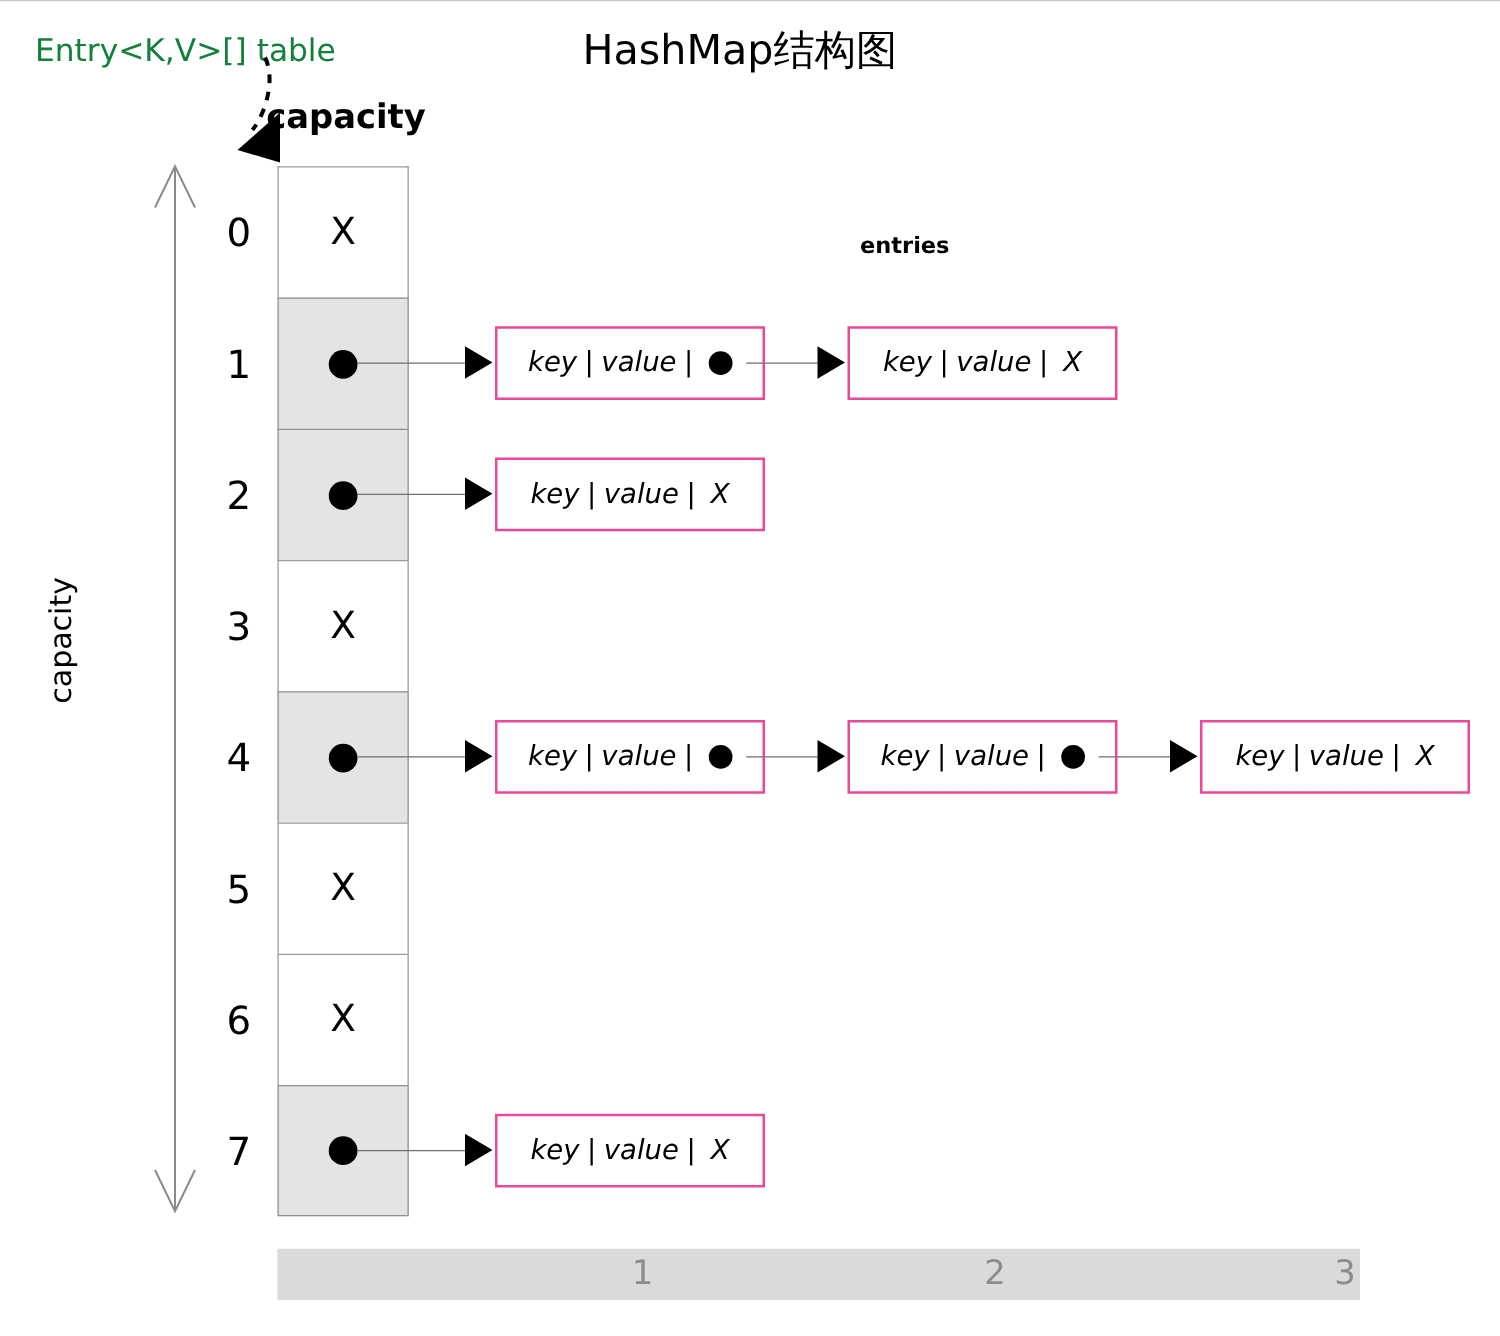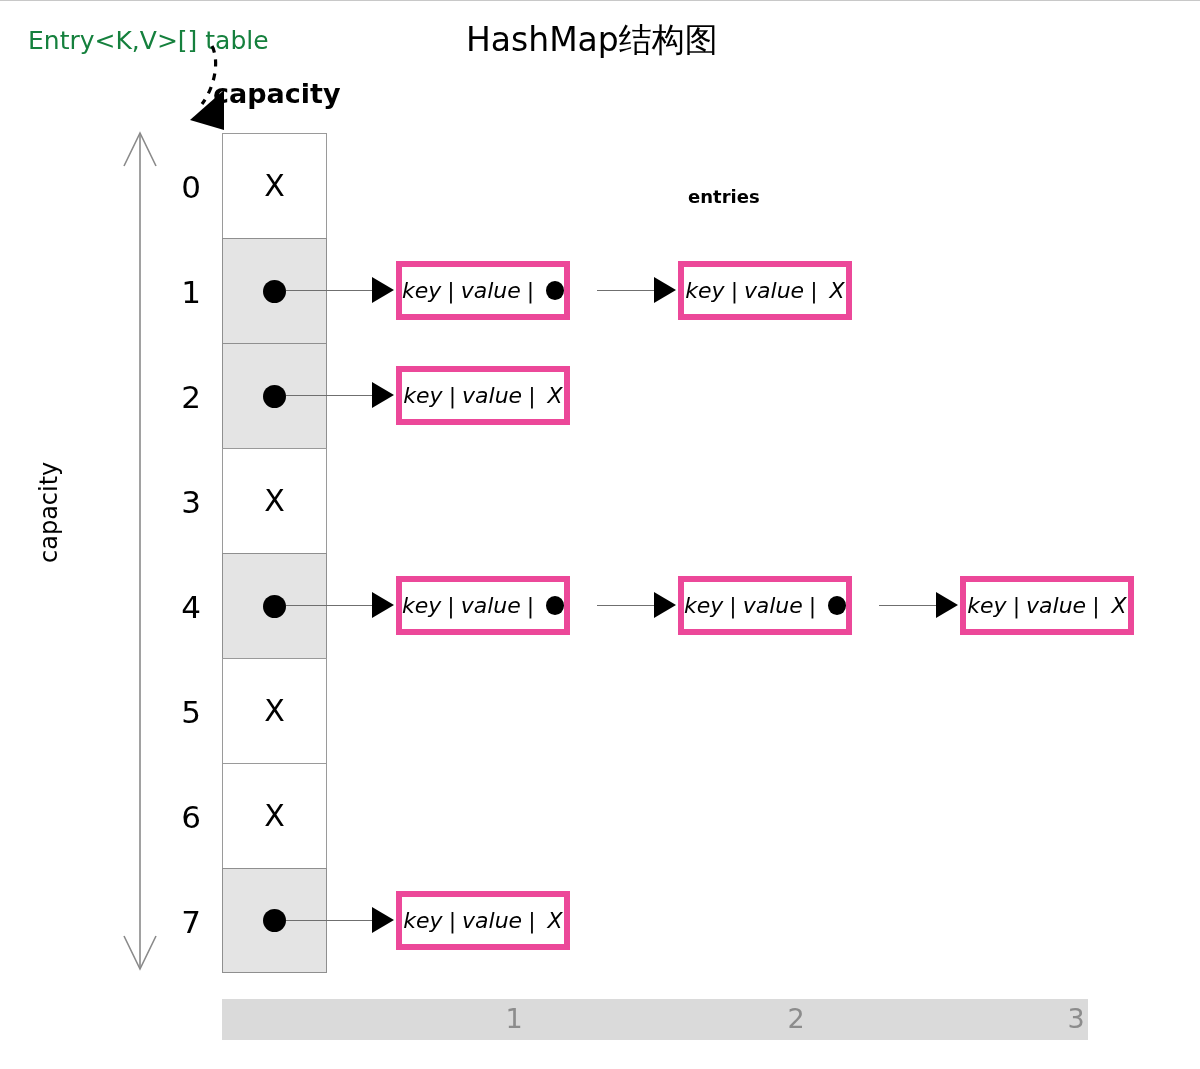--- a/index.html
+++ b/index.html
@@ -104,23 +104,23 @@
     display: flex;
     align-items: center;
     justify-content: center;
     font-size: 31px;
     color: #000000;
   }
   
   .entry-box {
     position: absolute;
     box-sizing: border-box;
-    width: 174px;
+    width: 216px;
     height: 59px;
-    border: 6px solid #ec4899;
+    border: 2px solid #ec4899;
     background: #ffffff;
     display: flex;
     align-items: center;
     justify-content: center;
     font-size: 22px;
     font-style: italic;
     color: #000000;
     white-space: nowrap;
   }
   .entry-box .seg { display: inline-block; }

